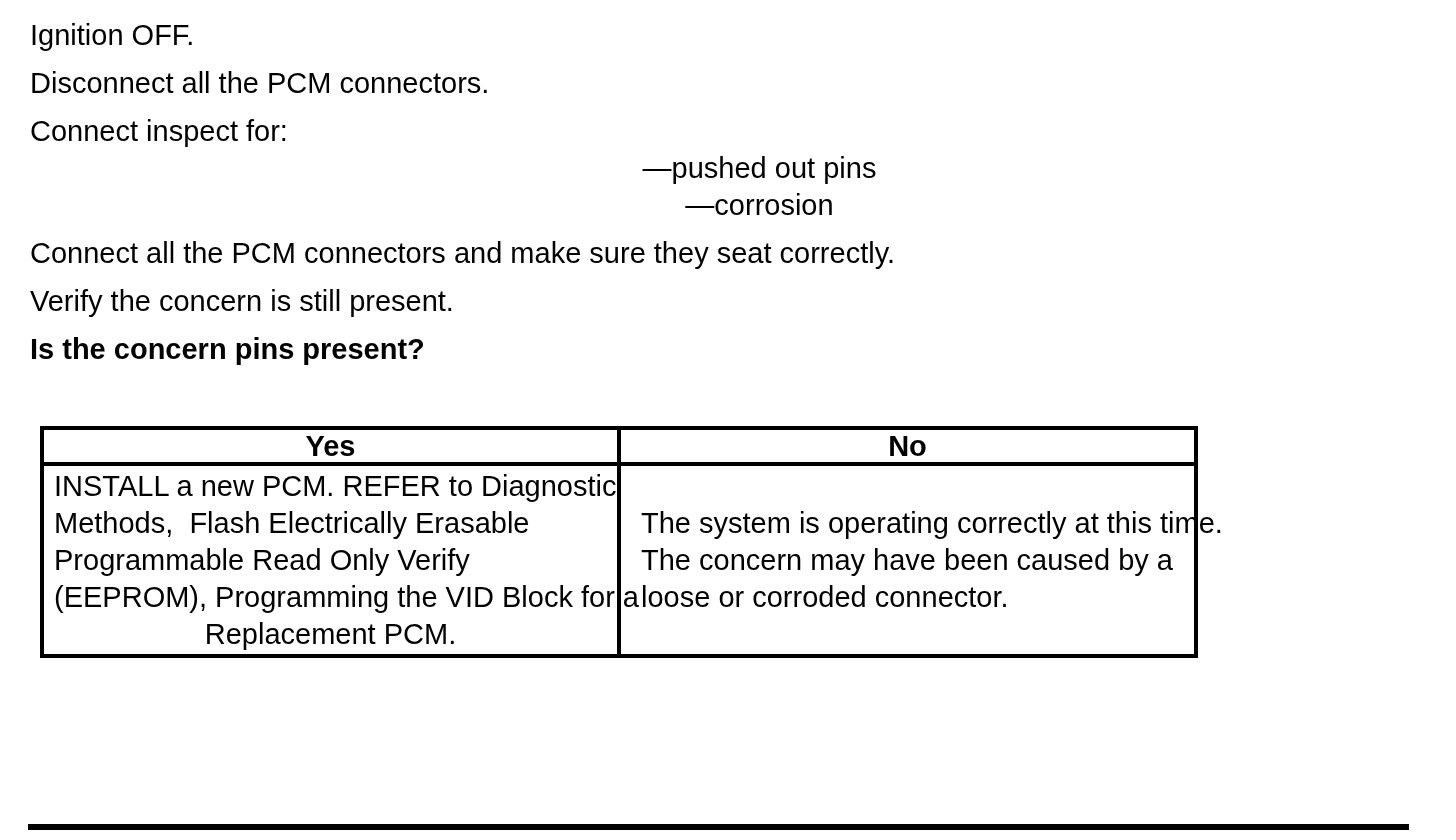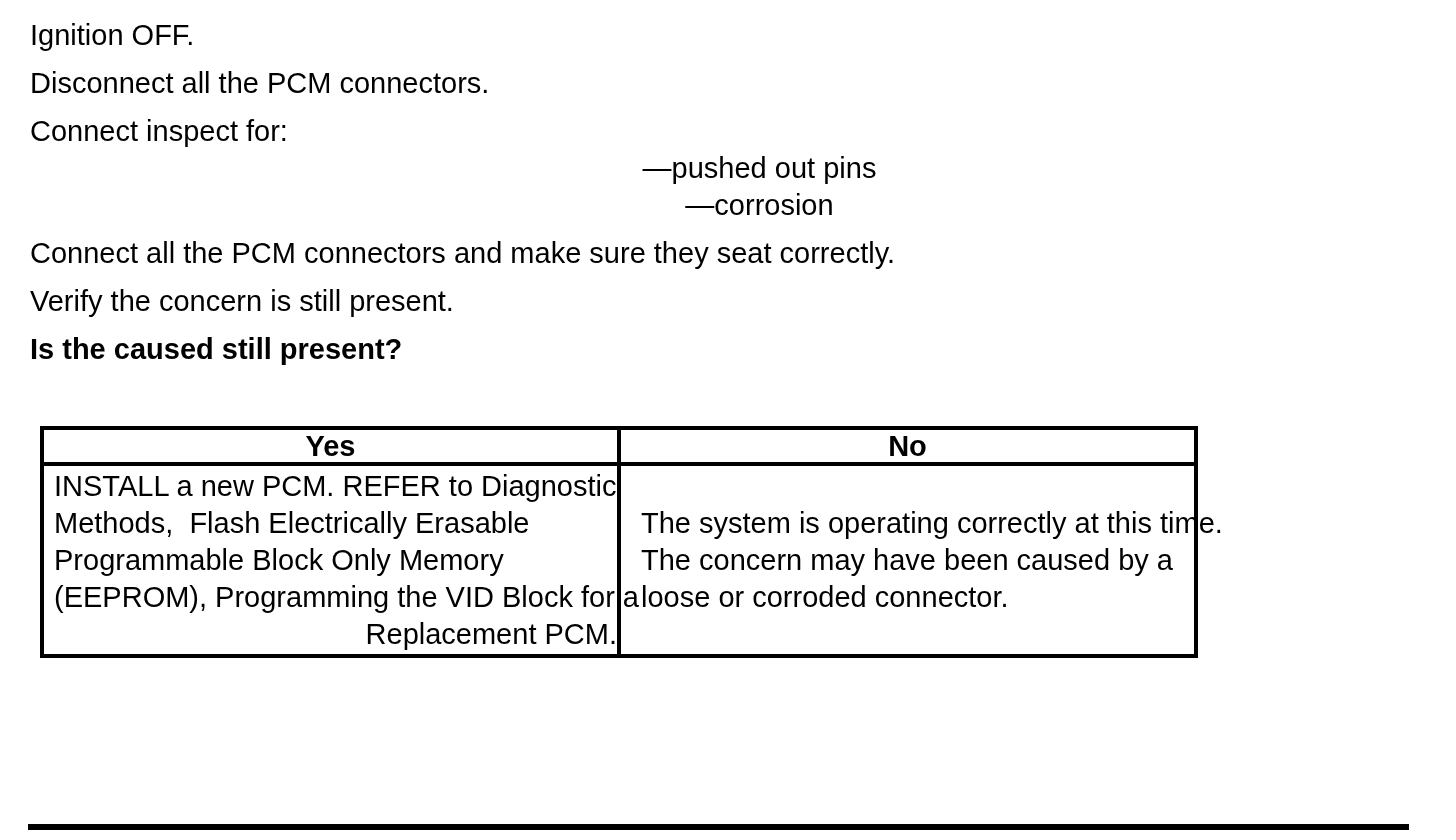--- a/index.html
+++ b/index.html
@@ -63,21 +63,21 @@
   }
   .decision-table td {
     height: 192px;
     vertical-align: middle;
   }
   .cell-line {
     line-height: 37px;
     white-space: pre;
   }
   td.yes-cell .cell-line { padding-left: 10px; }
-  td.yes-cell .cell-line.center { text-align: right; padding-left: 0; }
+  td.yes-cell .cell-line.center { text-align: center; padding-left: 0; }
   td.no-cell .cell-line { padding-left: 20px; }
   .bottom-rule {
     position: absolute;
     left: 28px;
     top: 807px;
     width: 1381px;
     height: 6px;
     background: #000000;
   }
 </style>
@@ -95,35 +95,35 @@
 
   <div class="inspect-item">—pushed out pins</div>
 
   <div class="inspect-item last">—corrosion</div>
 
   <div class="step">Connect all the PCM connectors and make sure they seat correctly.</div>
 
 
   <div class="step">Verify the concern is still present.</div>
 
-  <div class="step bold">Is the caused still present?</div>
+  <div class="step bold">Is the concern pins present?</div>
 
   <table class="decision-table">
     <thead>
       <tr>
         <th>Yes</th>
         <th>No</th>
       </tr>
     </thead>
     <tbody>
       <tr>
         <td class="yes-cell">
           <div class="cell-line">INSTALL a new PCM. REFER to Diagnostic</div>
           <div class="cell-line">Methods,  Flash Electrically Erasable</div>
-          <div class="cell-line">Programmable Block Only Memory</div>
+          <div class="cell-line">Programmable Read Only Verify</div>
           <div class="cell-line">(EEPROM), Programming the VID Block for a</div>
           <div class="cell-line center">Replacement PCM.</div>
         </td>
         <td class="no-cell">
           <div class="cell-line">The system is operating correctly at this time.</div>
           <div class="cell-line">The concern may have been caused by a</div>
           <div class="cell-line">loose or corroded connector.</div>
         </td>
       </tr>
     </tbody>

